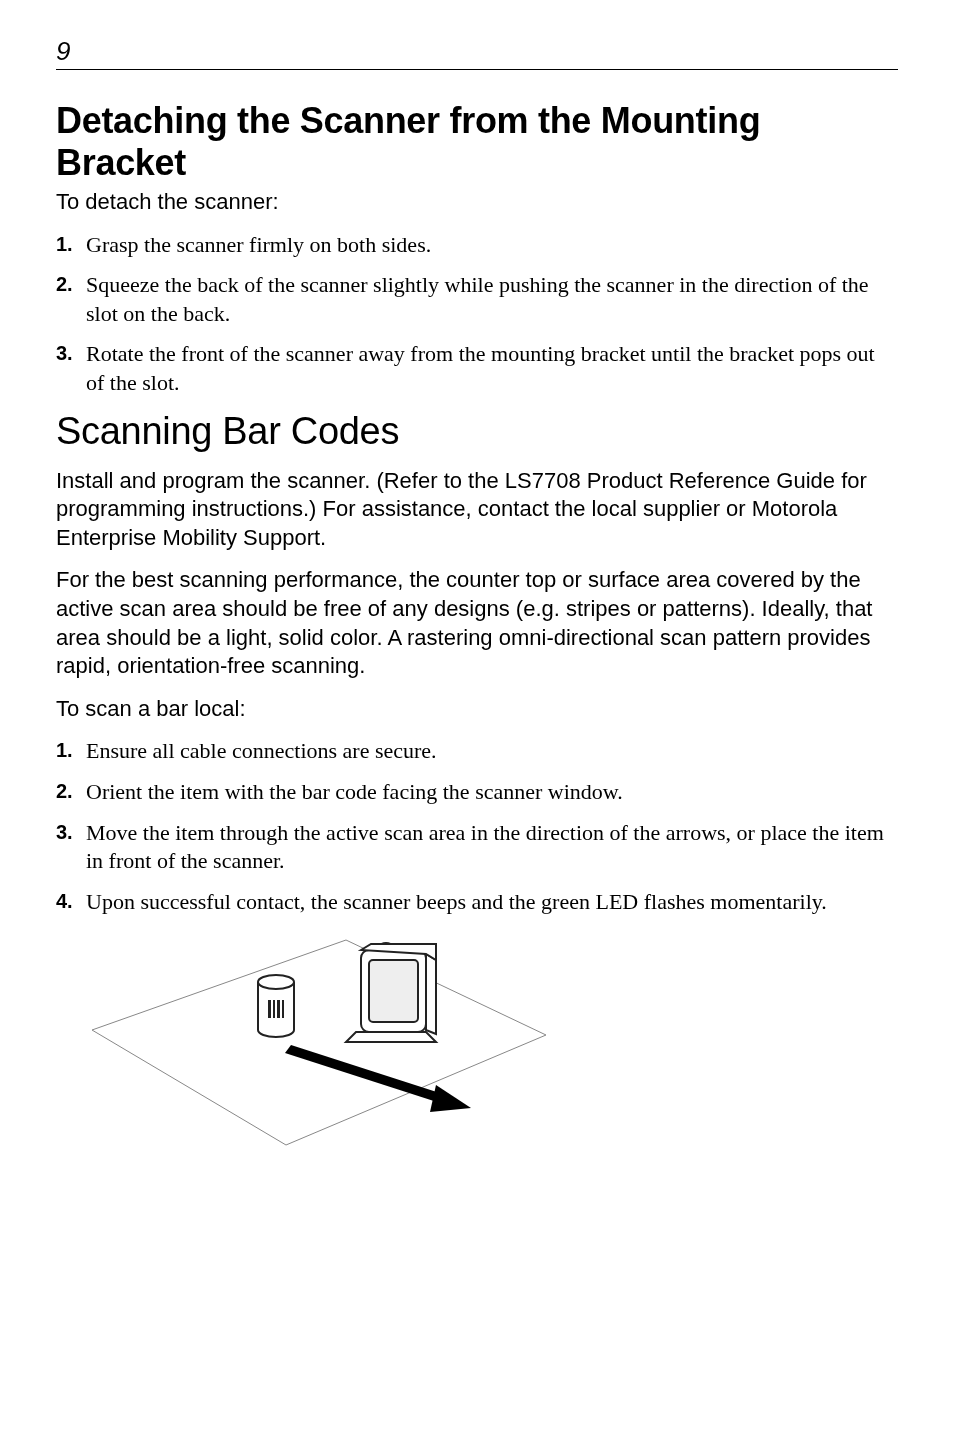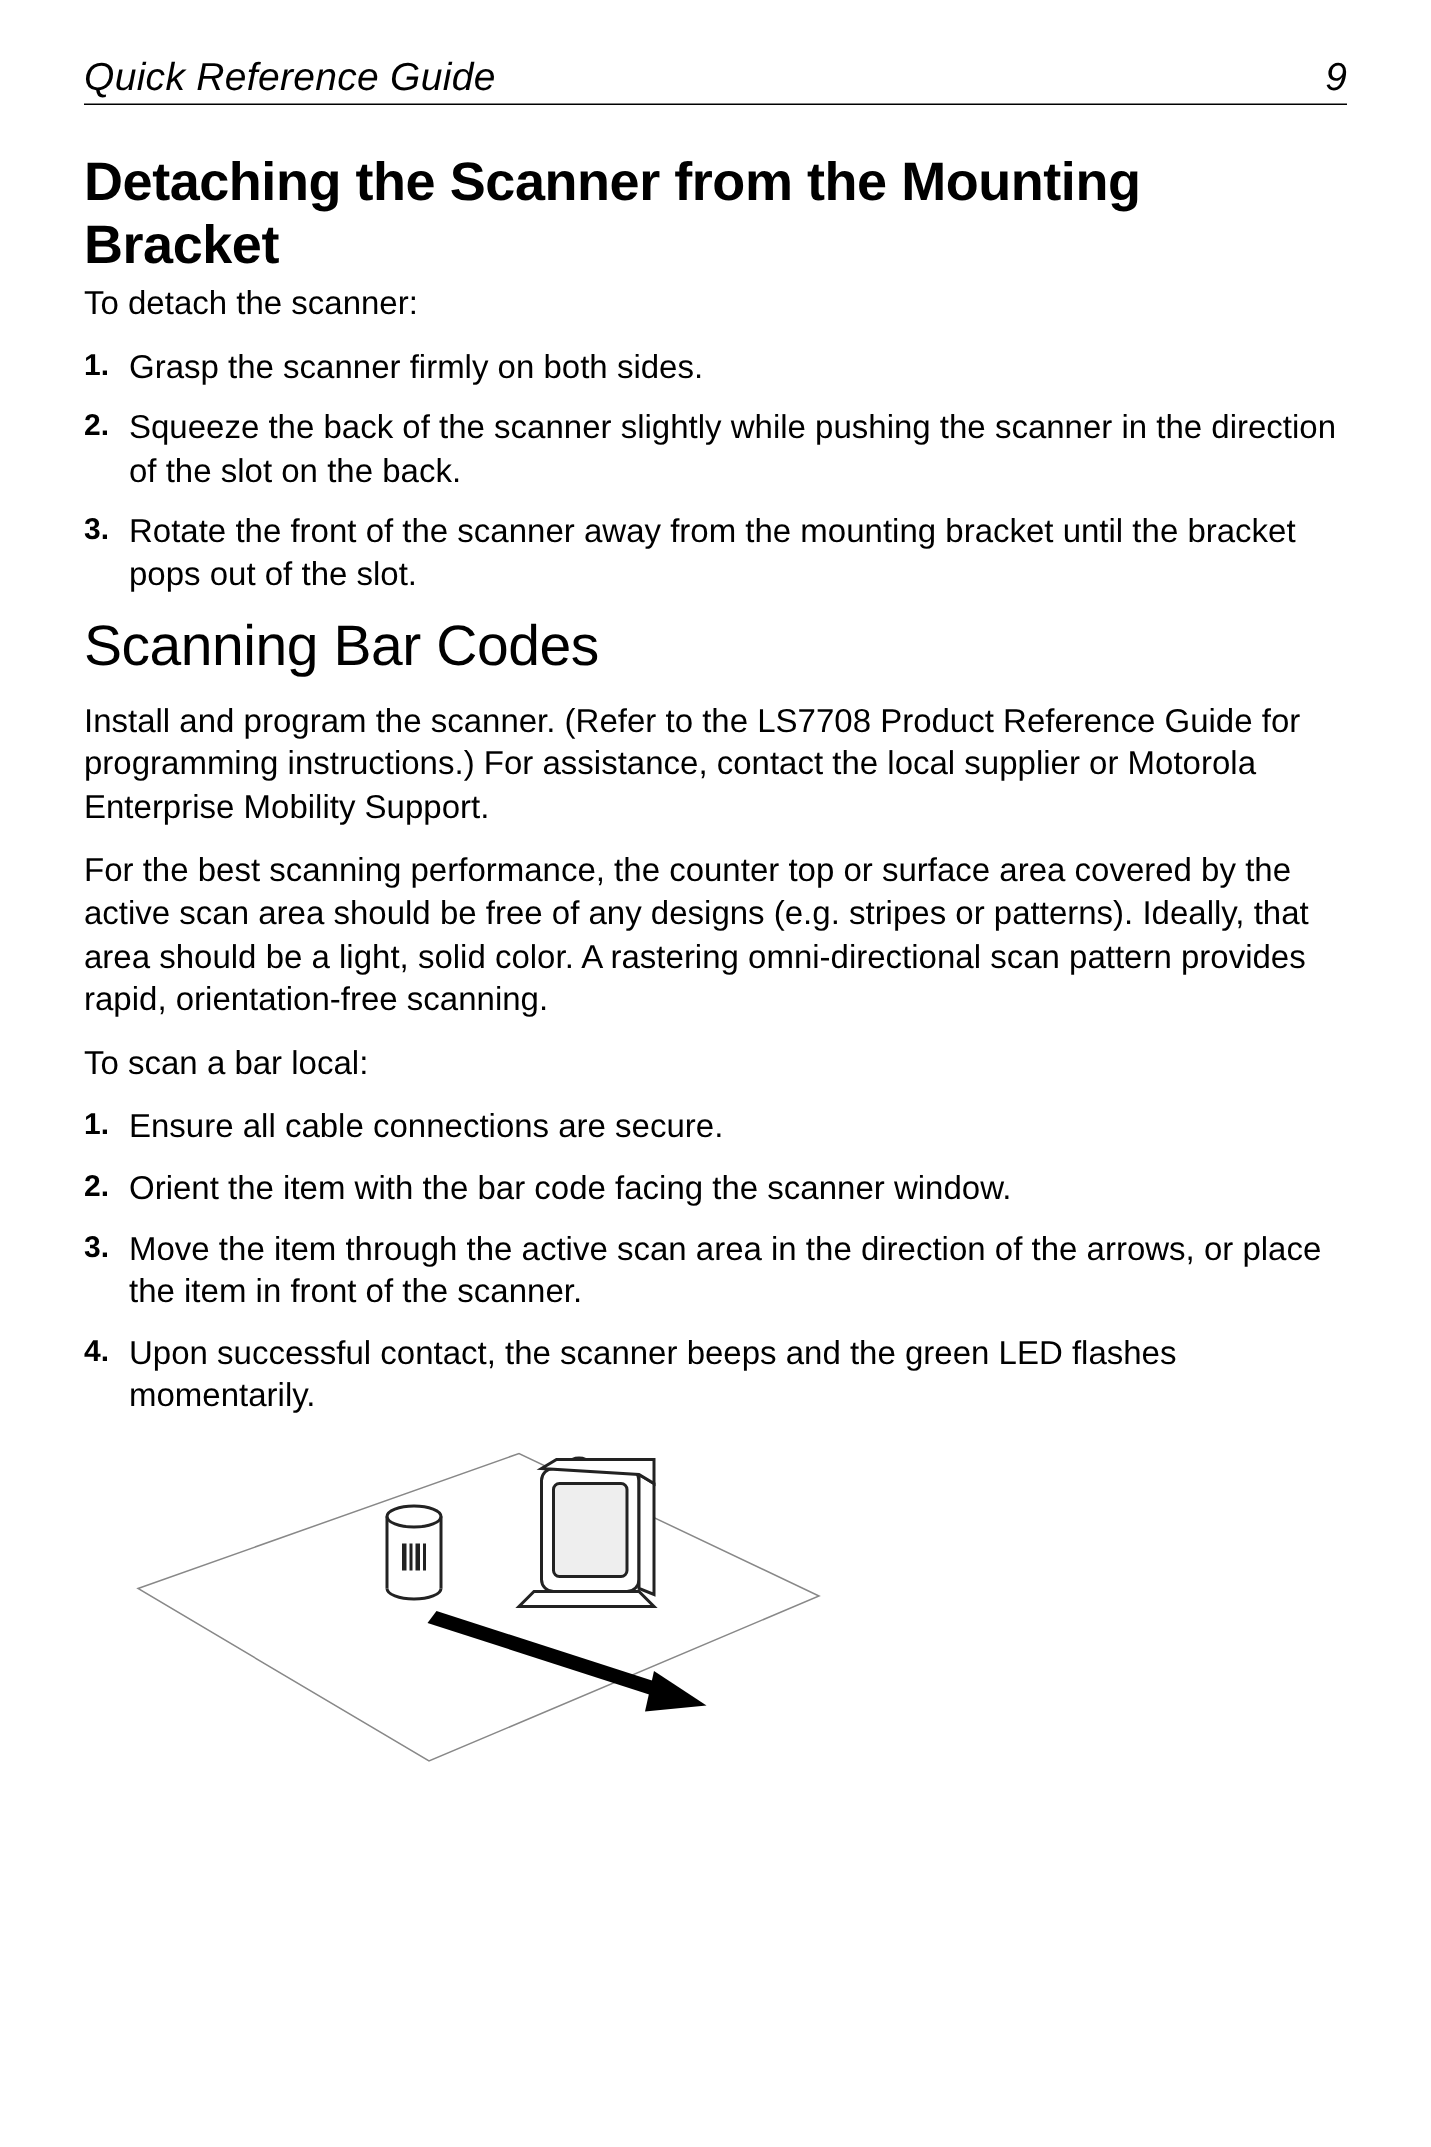--- a/index.html
+++ b/index.html
@@ -72,31 +72,31 @@
     margin-bottom: 12px;
   }
   ol.steps li .marker {
     font-weight: 700;
     font-size: 20px;
     min-width: 30px;
     flex-shrink: 0;
   }
   ol.steps li .step-text {
     flex: 1;
+    font-family: Liberation Serif, serif;
   }
   .illustration {
     margin-left: 30px;
     margin-top: -8px;
   }
 </style>
 </head>
 <body>
 
 <div class="header-row">
-  <span class="header-title">Quick Reference Guide</span>
   <span class="header-page">9</span>
 </div>
 
 <h2 class="h2">Detaching the Scanner from the Mounting Bracket</h2>
 
 <p class="body-text">To detach the scanner:</p>
 
 <ol class="steps">
   <li>
     <span class="marker">1.</span>

